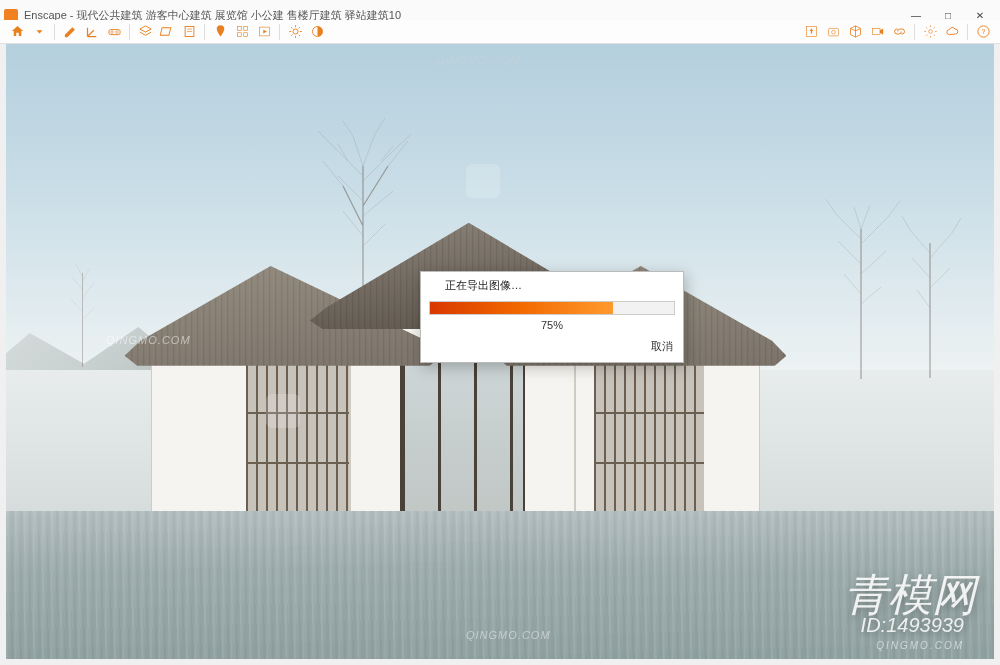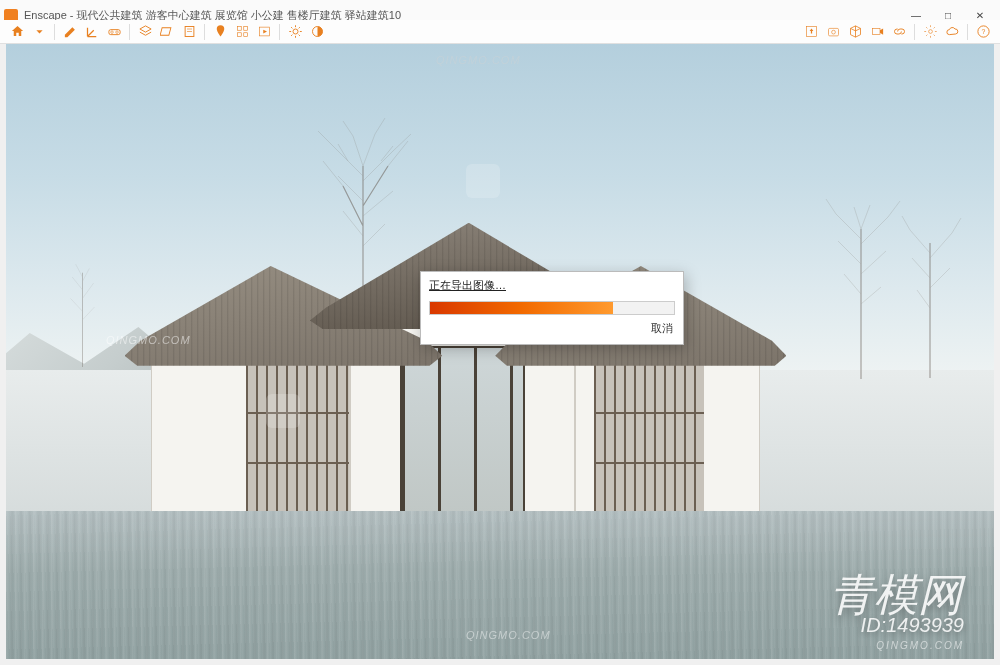--- a/index.html
+++ b/index.html
@@ -243,24 +243,23 @@
       position: absolute;
       top: 271px;
       left: 420px;
       width: 264px;
       background: #ffffff;
       border: 1px solid #bbb;
       box-shadow: 2px 4px 14px rgba(0,0,0,0.25);
       font-size: 11px;
     }
     .dialog-title {
-      padding: 6px 8px 4px;
+      padding: 6px 24px 4px;
       color: #222;
       font-weight: 500;
-      text-decoration: underline;
     }
     .progress-bar {
       margin: 4px 8px 2px;
       height: 14px;
       background: #f2f2f2;
       border: 1px solid #ccc;
       position: relative;
     }
     .progress-fill {
       height: 100%;
@@ -281,21 +280,21 @@
       position: absolute;
       top: 10px;
       left: 430px;
       color: rgba(200,210,215,0.6);
       font-size: 11px;
       letter-spacing: 1px;
     }
     .brand-logo {
       position: absolute;
       bottom: 34px;
-      right: 32px;
+      right: 18px;
       color: rgba(255,255,255,0.88);
       font-size: 44px;
       font-family: "SimSun","STSong",serif;
       text-shadow: 0 4px 10px rgba(0,0,0,0.3);
       text-align: center;
     }
     .brand-id {
       position: absolute;
       bottom: 22px;
       right: 30px;
@@ -557,16 +556,17 @@
     <div class="brand-id">ID:1493939</div>
     <div class="brand-sub">QINGMO.COM</div>
   </div>
 </div>
 
 <div class="dialog">
   <div class="dialog-title">正在导出图像…</div>
   <div class="progress-bar">
     <div class="progress-fill" style="width:75%"></div>
   </div>
+  <div class="progress-text">75%</div>
   <div class="dialog-footer">
     <button class="cancel-btn">取消</button>
   </div>
 </div>
 
 </body></html>

